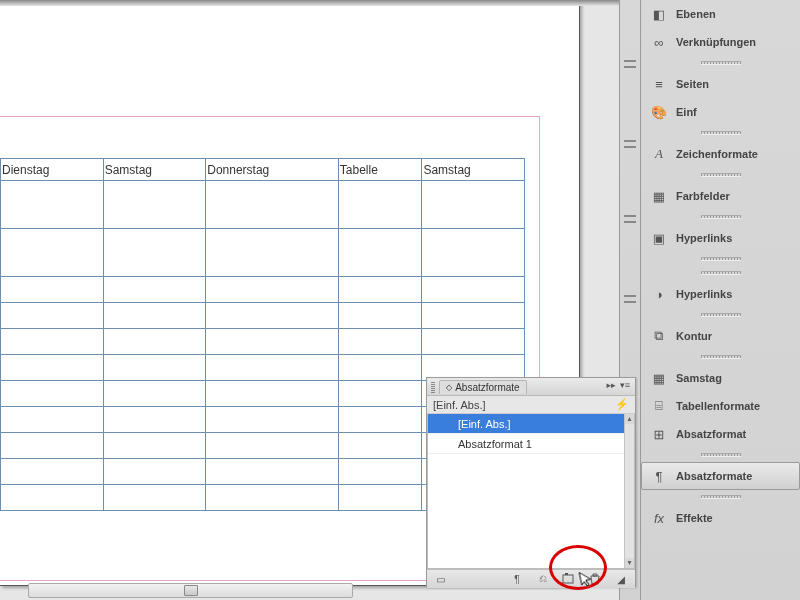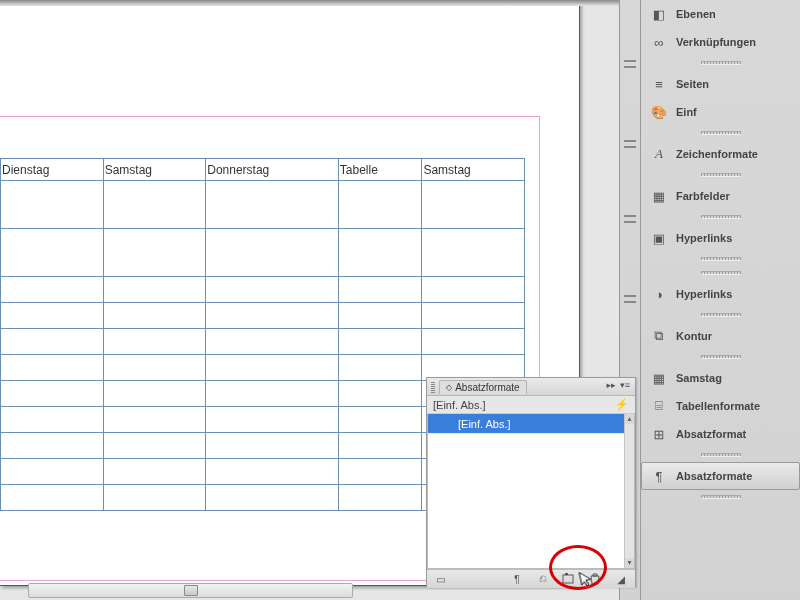--- a/index.html
+++ b/index.html
@@ -432,40 +432,47 @@
     <div class="panel-item">
       <span class="icon">⊞</span>
       <span class="lbl">Absatzformat</span>
     </div>
     <div class="sep"></div>
     <div class="panel-item selected">
       <span class="icon">¶</span>
       <span class="lbl">Absatzformate</span>
     </div>
     <div class="sep"></div>
+    <div class="panel-item">
+      <span class="icon">
+        <i>fx</i>
+      </span>
+      <span class="lbl">Effekte</span>
+    </div>
   </div>
 
 <div class="floating">
   <div class="flt-title">
     <span class="grip"></span>
     <span class="tab">
       <span style="font-size:8px">◇</span>
       <span>Absatzformate</span>
     </span>
     <span class="ctl">
       <span>▸▸</span>
       <span>▾≡</span>
     </span>
   </div>
   <div class="flt-sub">
     <span>[Einf. Abs.]</span>
     <span class="bolt">⚡</span>
   </div>
   <div class="flt-list" id="stylelist">
     <div class="flt-row sel">[Einf. Abs.]</div>
+      <div class="flt-row">Absatzformat 1</div>
       <div class="flt-scroll">
       <div class="up">▴</div>
       <div class="dn">▾</div>
     </div>
   </div>
   <div class="flt-footer">
     <span class="fbtn" style="margin-right:auto">▭</span>
     <span class="fbtn">¶</span>
     <span class="fbtn">⎌</span>
     <span class="fbtn">

